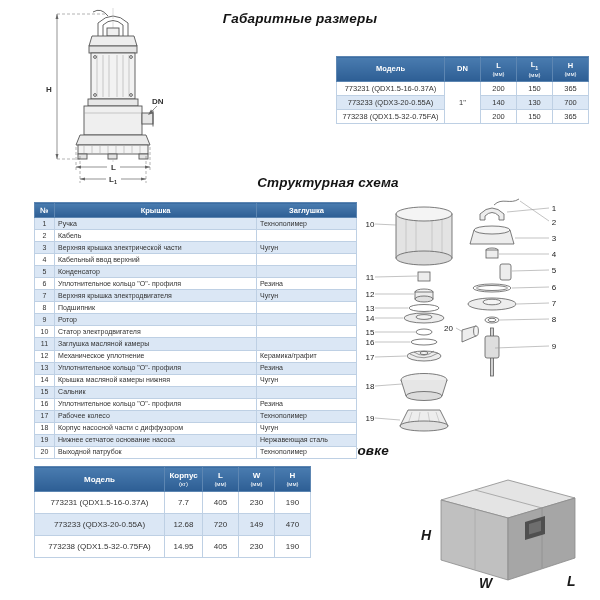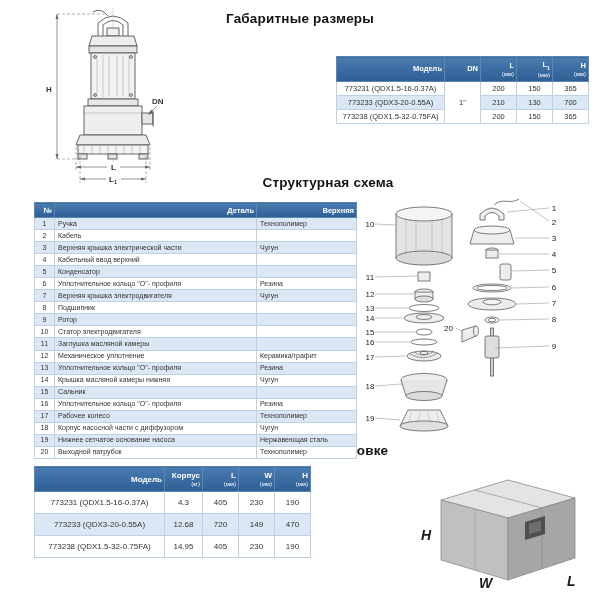--- a/index.html
+++ b/index.html
@@ -1,30 +1,30 @@
 <!DOCTYPE html>
 <html><head>
 <meta charset="utf-8">
 <style>
   * { margin:0; padding:0; box-sizing:border-box; }
   html,body { background:#fff; }
   body { font-family:"Liberation Sans", sans-serif; }
   #page { position:relative; width:600px; height:600px; background:#ffffff; overflow:hidden; }
 
   .section-title { position:absolute; left:0; width:600px; text-align:center;
-    font-size:13.5px; font-weight:bold; color:#141414; letter-spacing:.2px; }
+    font-size:13.5px; font-weight:bold; color:#141414; letter-spacing:.2px;font-style:italic; }
   #title-dims { top:11px; }
   #title-structure { top:175px;margin-left:28px; }
   #title-packaging { top:443px; }
 
   table.blue-table { border-collapse:collapse; table-layout:fixed; background:#fff; }
   table.blue-table th {
     background:linear-gradient(180deg,#4a7cb0 0%,#2d5e94 100%);
     color:#fff; font-weight:bold; border:1px solid #5d86b2;
-    text-align:right; vertical-align:middle; padding:3px 2px; font-size:7.5px;margin-left:8px; }
+    text-align:center; vertical-align:middle; padding:3px 2px; font-size:7.5px;margin-left:8px; }
   table.blue-table td { border:1px solid #bed0e4; color:#333; text-align:center;
     padding:2px; font-size:7.5px; background:#fff; }
   table.blue-table .unit { display:block; font-size:6px; font-weight:normal; margin-top:1px; }
   table.blue-table .lbl { display:block; }
   sub { font-size:70%; }
 
   #dims-table { position:absolute; left:336px; top:56px; width:252px; }
   #dims-table tbody tr:nth-of-type(even) td { background:#dbe7f5; }
   #dims-table td { height:13px; }
 
@@ -176,21 +176,21 @@
     <tbody>
       <tr>
         <td>773231 (QDX1.5-16-0.37A)</td>
         <td rowspan="3">1"</td>
         <td>200</td>
         <td>150</td>
         <td>365</td>
       </tr>
       <tr>
         <td>773233 (QDX3-20-0.55A)</td>
-        <td>210</td>
+        <td>140</td>
         <td>130</td>
         <td>700</td>
       </tr>
       <tr>
         <td>773238 (QDX1.5-32-0.75FA)</td>
         <td>200</td>
         <td>150</td>
         <td>365</td>
       </tr>
     </tbody>
@@ -198,22 +198,22 @@
 
   <table class="blue-table" id="parts-table">
     <colgroup>
         <col style="width:20px">
         <col style="width:202px">
         <col style="width:100px">
       </colgroup>
     <thead>
       <tr>
         <th>№</th>
-        <th>Деталь</th>
-        <th>Верхняя</th>
+        <th>Крышка</th>
+        <th>Заглушка</th>
       </tr>
     </thead>
     <tbody>
 
         <tr>
           <td class="c-num">1</td>
           <td>Ручка</td>
           <td>Технополимер</td>
         </tr>
 
@@ -475,21 +475,21 @@
           </th>
         <th>
             <span class="lbl">H</span>
             <span class="unit">(мм)</span>
           </th>
       </tr>
     </thead>
     <tbody>
       <tr>
         <td>773231 (QDX1.5-16-0.37A)</td>
-        <td>4.3</td>
+        <td>7.7</td>
         <td>405</td>
         <td>230</td>
         <td>190</td>
       </tr>
       <tr>
         <td>773233 (QDX3-20-0.55A)</td>
         <td>12.68</td>
         <td>720</td>
         <td>149</td>
         <td>470</td>

